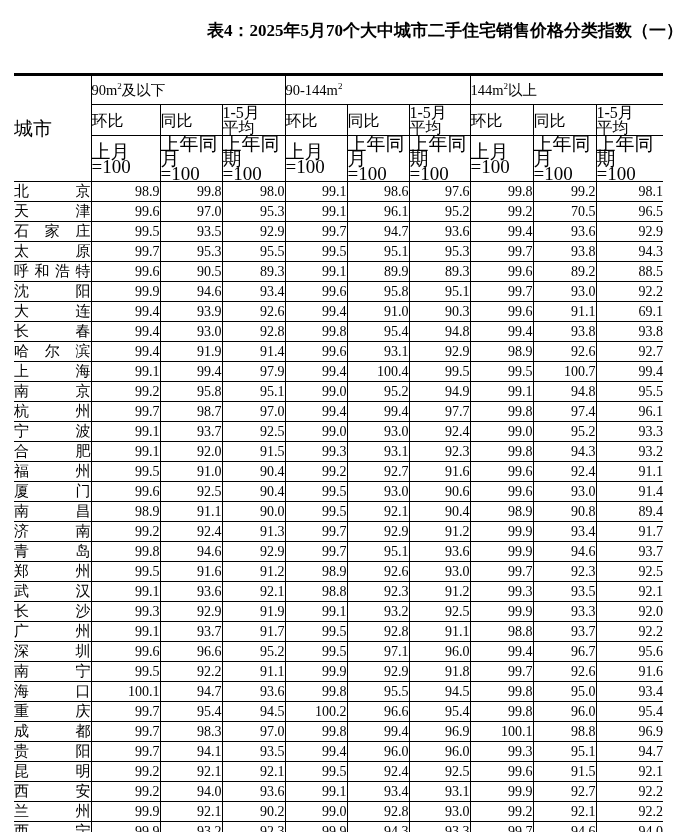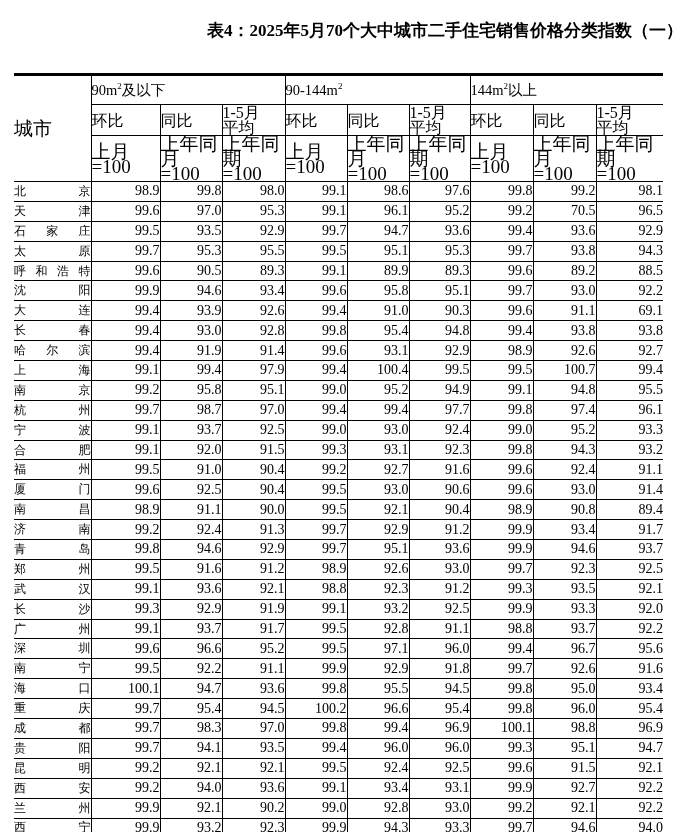--- a/index.html
+++ b/index.html
@@ -41,21 +41,21 @@
   .mid-h  { height: 30px; font-size: 16px; white-space: pre-line; line-height: 15px; }
   .sub-h  { height: 32px; font-size: 19px; white-space: pre-line; line-height: 15px; }
   .city-h { font-size: 19px; }
   tbody td { border-top: none; border-bottom: none; height: 18.9px; vertical-align: middle; }
   td.num-cell {
     text-align: right;
     padding-right: 8px;
     font-size: 14px;
     font-family: "Liberation Serif", "DejaVu Serif", serif;
   }
-  td.city-cell { padding-left: 13px; padding-right: 4px; font-size: 12px; }
+  td.city-cell { padding-left: 13px; padding-right: 4px; font-size: 15px; }
   .city-span {
     display: inline-block;
     width: 100%;
     text-align: justify;
     text-align-last: justify;
     white-space: nowrap;
   }
 </style>
 </head>
 <body>

